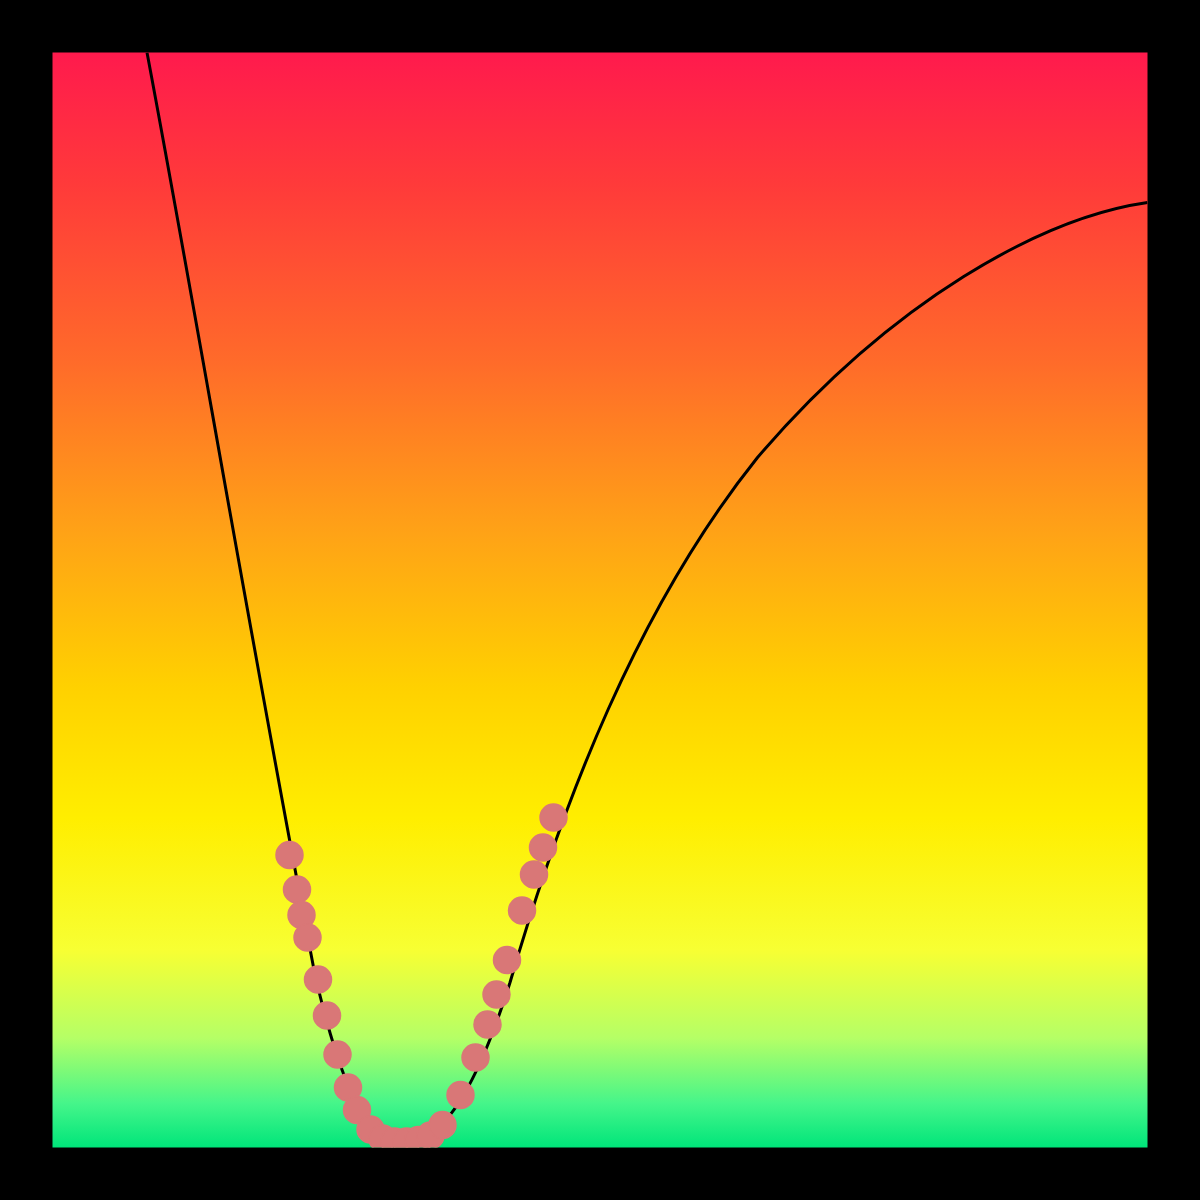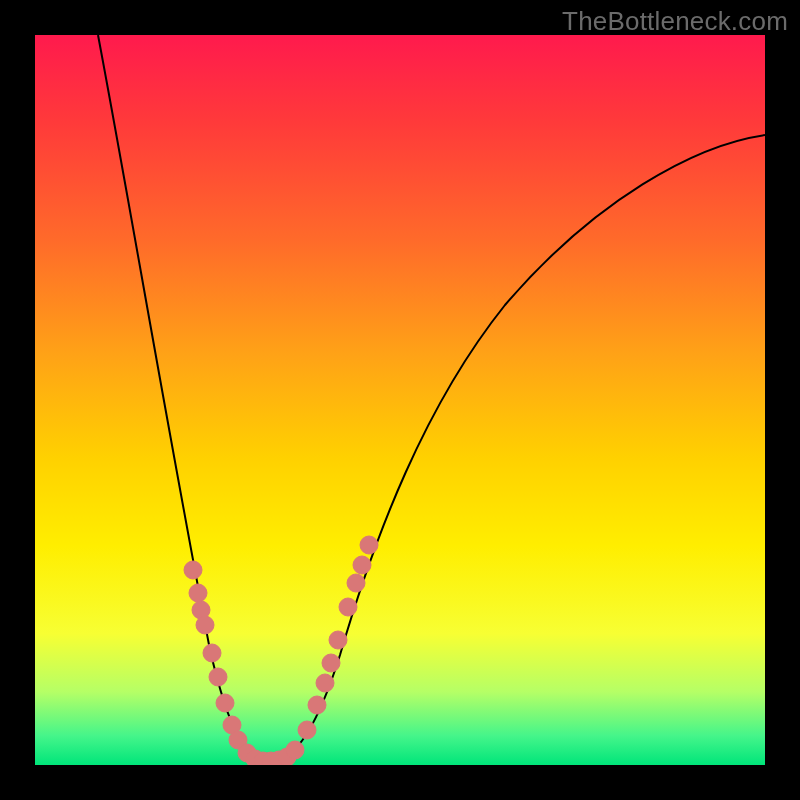--- a/index.html
+++ b/index.html
@@ -88,14 +88,13 @@
           <circle cx="290" cy="648" r="9" class="dot"></circle>
           <circle cx="296" cy="628" r="9" class="dot"></circle>
           <circle cx="303" cy="605" r="9" class="dot"></circle>
           <circle cx="313" cy="572" r="9" class="dot"></circle>
           <circle cx="321" cy="548" r="9" class="dot"></circle>
           <circle cx="327" cy="530" r="9" class="dot"></circle>
           <circle cx="334" cy="510" r="9" class="dot"></circle>
         </g>
     </svg>
   </div>
-  <div class="watermark">TheBottleneck.com</div>
 </div>
 
 </body></html>

